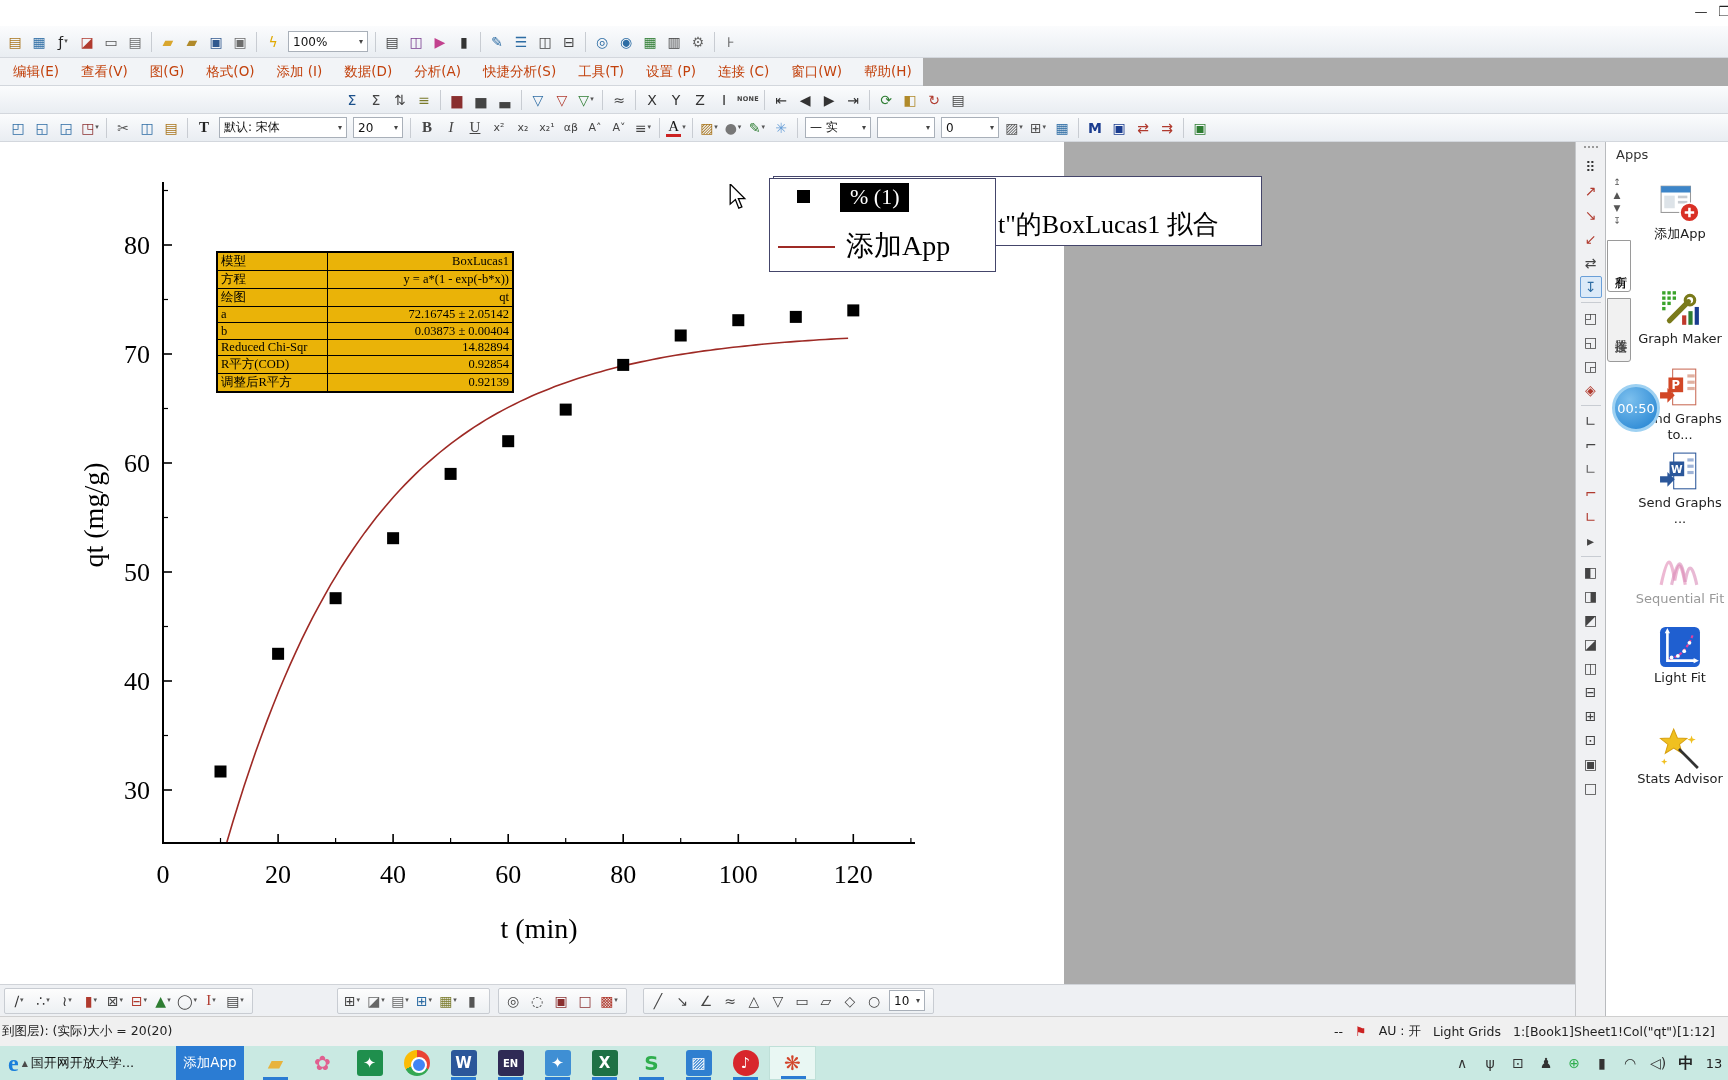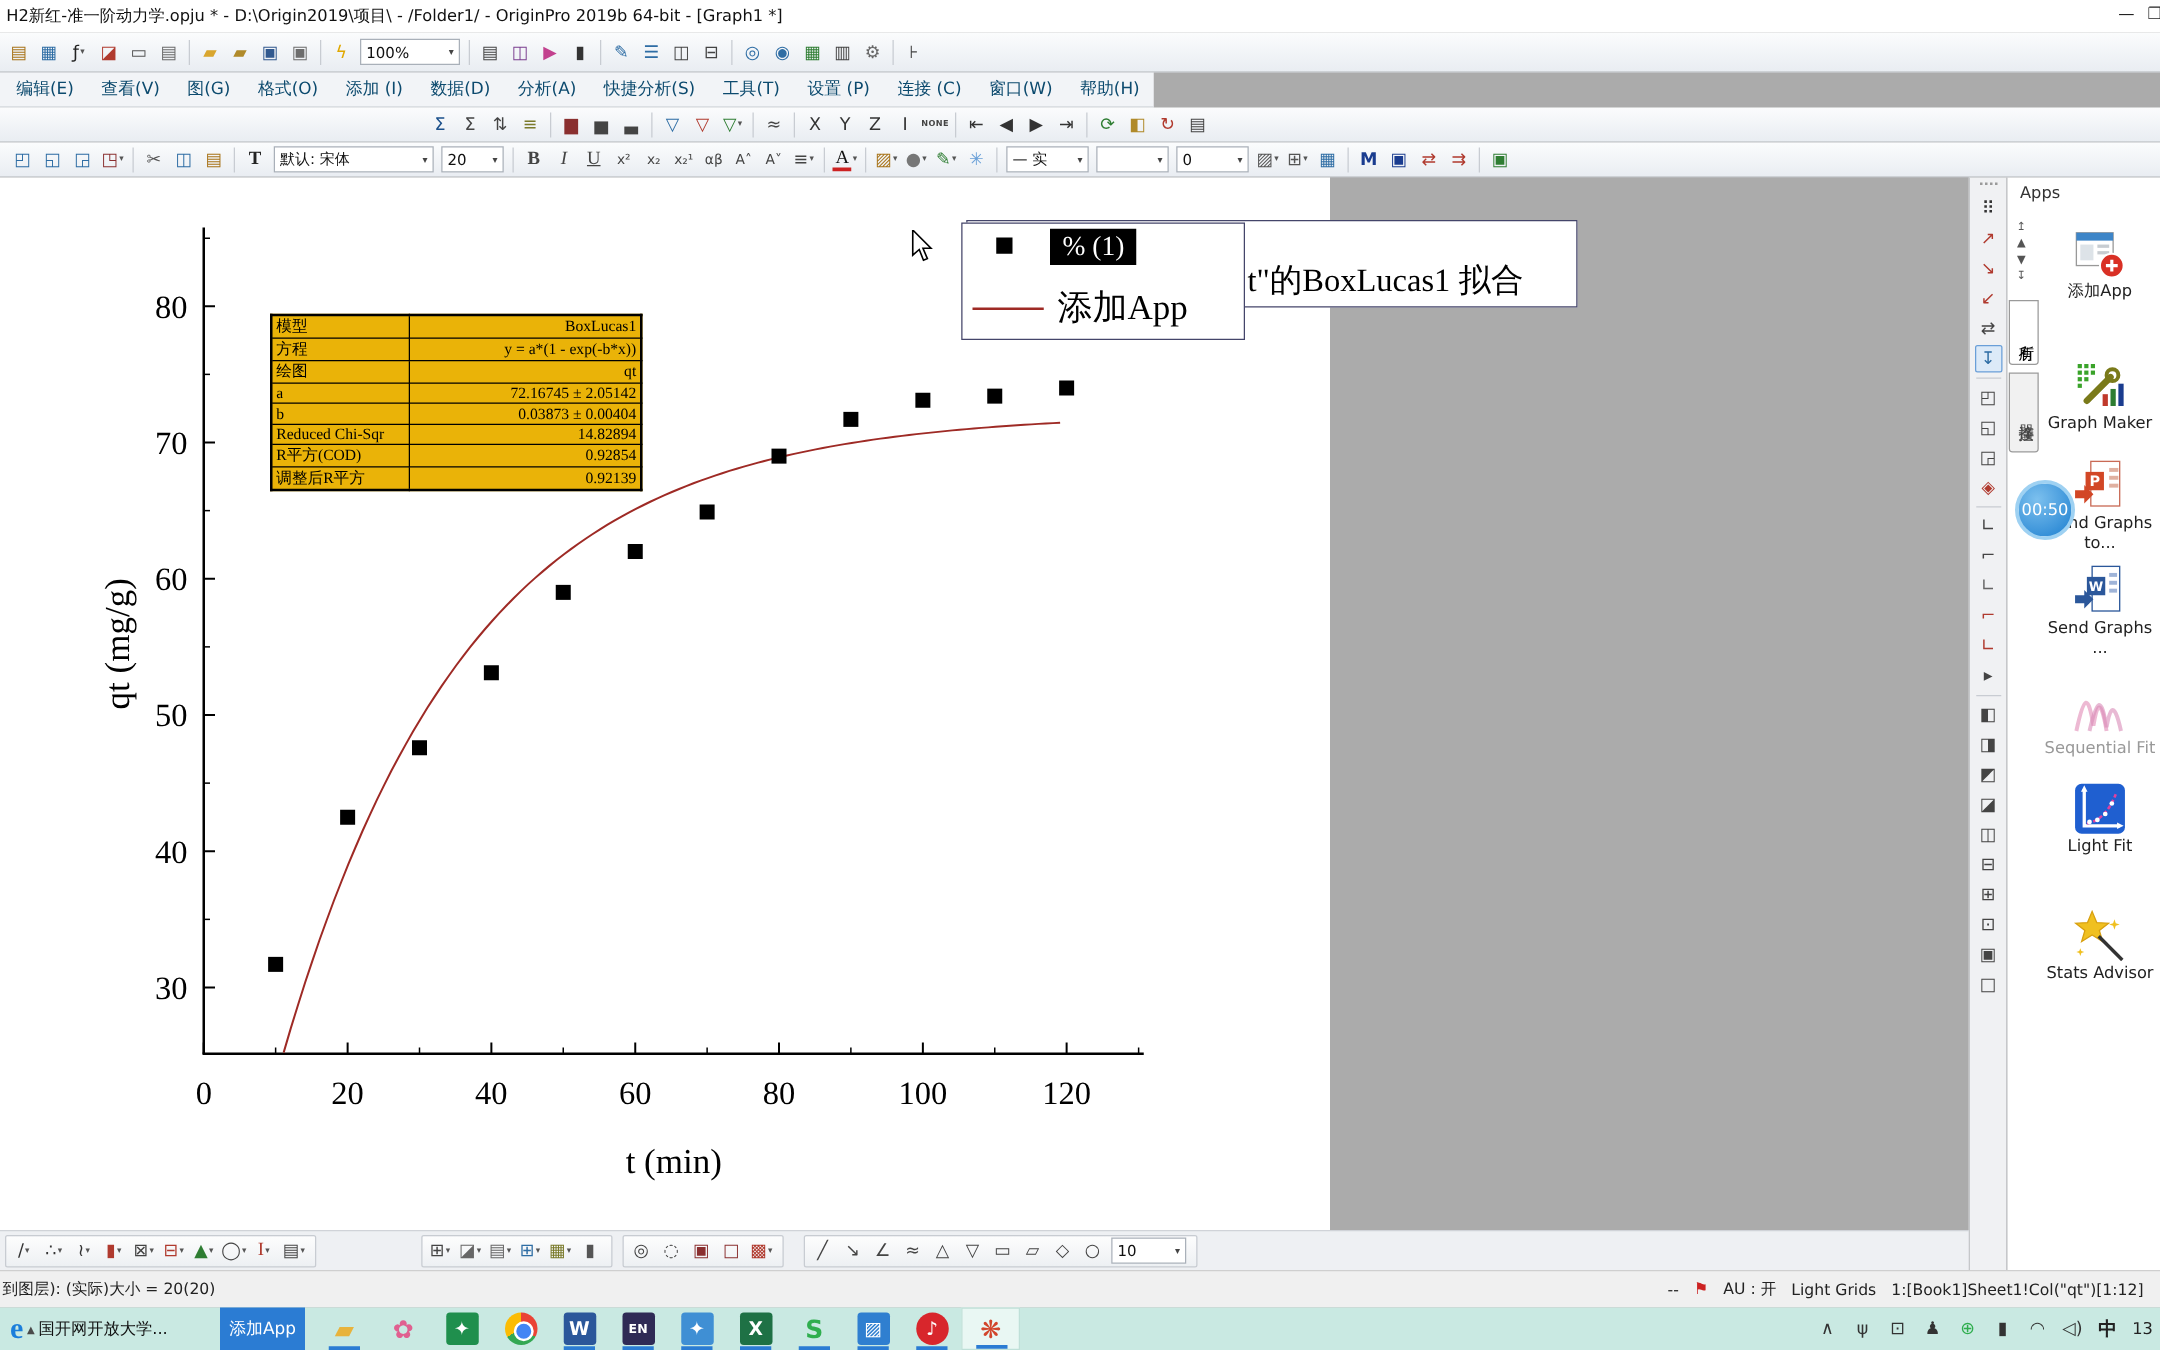--- a/index.html
+++ b/index.html
@@ -10,21 +10,21 @@
   
   .titlebar{left:0;top:0;width:1728px;height:26px;background:#ffffff;display:flex;align-items:center;padding-left:5px;color:#111;font-size:13px;white-space:nowrap}
   .win-controls{position:absolute;right:0;top:0;height:26px;display:flex}
   .win-btn{width:34px;text-align:center;line-height:24px;font-size:13px;color:#222}
   .win-btn.clip{width:10px;overflow:hidden}
 
   
   .trow{left:0;width:1728px;background:linear-gradient(#fbfcfd,#e9edf2);border-bottom:1px solid #d3d7dd;display:flex;align-items:center}
   .trow1{top:26px;height:32px;padding-left:3px}
   .menubar{top:58px;height:28px;background:#f2f4f7;border-bottom:1px solid #d3d7dd;display:flex;align-items:stretch;padding-left:2px}
-  .menu-item{padding:0 11px;line-height:27px;font-size:13.5px;color:#0c4a6e}
+  .menu-item{padding:0 11px;line-height:27px;font-size:13.5px;color:#c2410c}
   .trow2{top:86px;height:28px;padding-left:340px}
   .trow3{top:114px;height:28px;padding-left:6px}
   .tbi{min-width:22px;height:22px;display:inline-flex;align-items:center;justify-content:center;margin:0 1px;border-radius:2px;font-size:14px;line-height:1;position:relative;color:#444}
   .tbi .g{display:inline-block}
   .tbi .dd{font-size:7px;color:#555;margin-left:1px}
   .tbi.txt .g{font-size:6.5px;letter-spacing:.3px;font-weight:bold}
   .tbi.small .g{font-size:11px}
   .tbi.serif .g{font-family:"Liberation Serif",serif;font-size:15px}
   .tbi.bold .g{font-weight:bold}
   .tbi.ital .g{font-style:italic}
@@ -111,21 +111,20 @@
   .tray{position:absolute;right:0;top:0;height:34px;display:flex;align-items:center}
   .tray .tbi{color:#222;font-size:14px;min-width:26px}
   .tray .tbi.ime .g{font-weight:bold;font-size:15px}
   .tray .tbi.time .g{font-size:13px}
   .tray .tbi.green{color:#2fae4e}
 </style>
 </head>
 <body>
 
 <div class="abs titlebar">
-  <span>H2新红-准一阶动力学.opju * - D:\Origin2019\项目\ - /Folder1/ - OriginPro 2019b 64-bit - [Graph1 *]</span>
   <div class="win-controls">
     <span class="win-btn">—</span>
     <span class="win-btn clip">❐</span>
   </div>
 </div>
 
 <div class="abs trow trow1">
     <span class="tbi">
       <span class="g" style="color: rgb(168, 116, 26);">▤</span>
     </span>
@@ -858,21 +857,21 @@
       </span>
       <span class="tbi">
         <span class="g" style="color: rgb(68, 68, 68);">▱</span>
       </span>
       <span class="tbi">
         <span class="g" style="color: rgb(68, 68, 68);">◇</span>
       </span>
       <span class="tbi">
         <span class="g" style="color: rgb(68, 68, 68);">○</span>
       </span>
-      <span class="combo" style="width: 60px;">
+      <span class="combo" style="width: 36px;">
         <span class="cv">10</span>
         <span class="ca">▾</span>
       </span>
     </span>
 </div>
 
 <div class="abs statusbar">
   <span class="st-left">到图层): (实际)大小 = 20(20)</span>
   <span class="st-right">
     <span class="st-seg">--</span>

